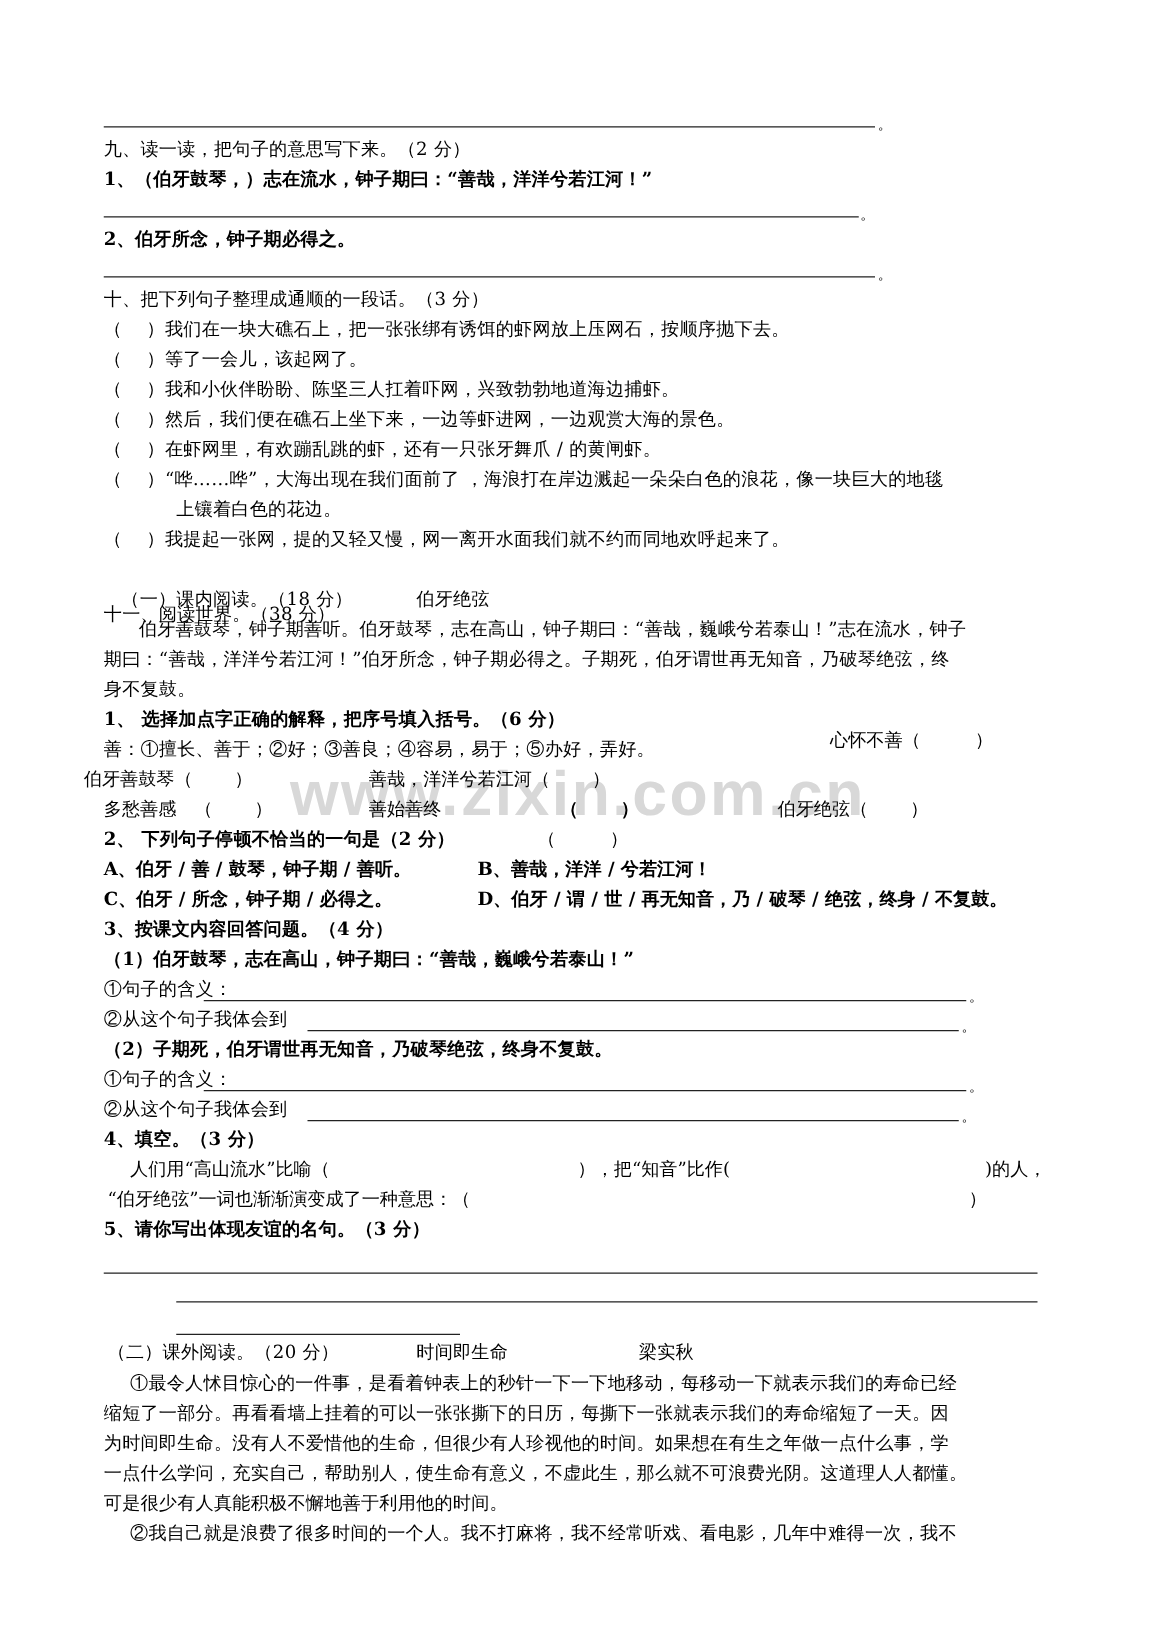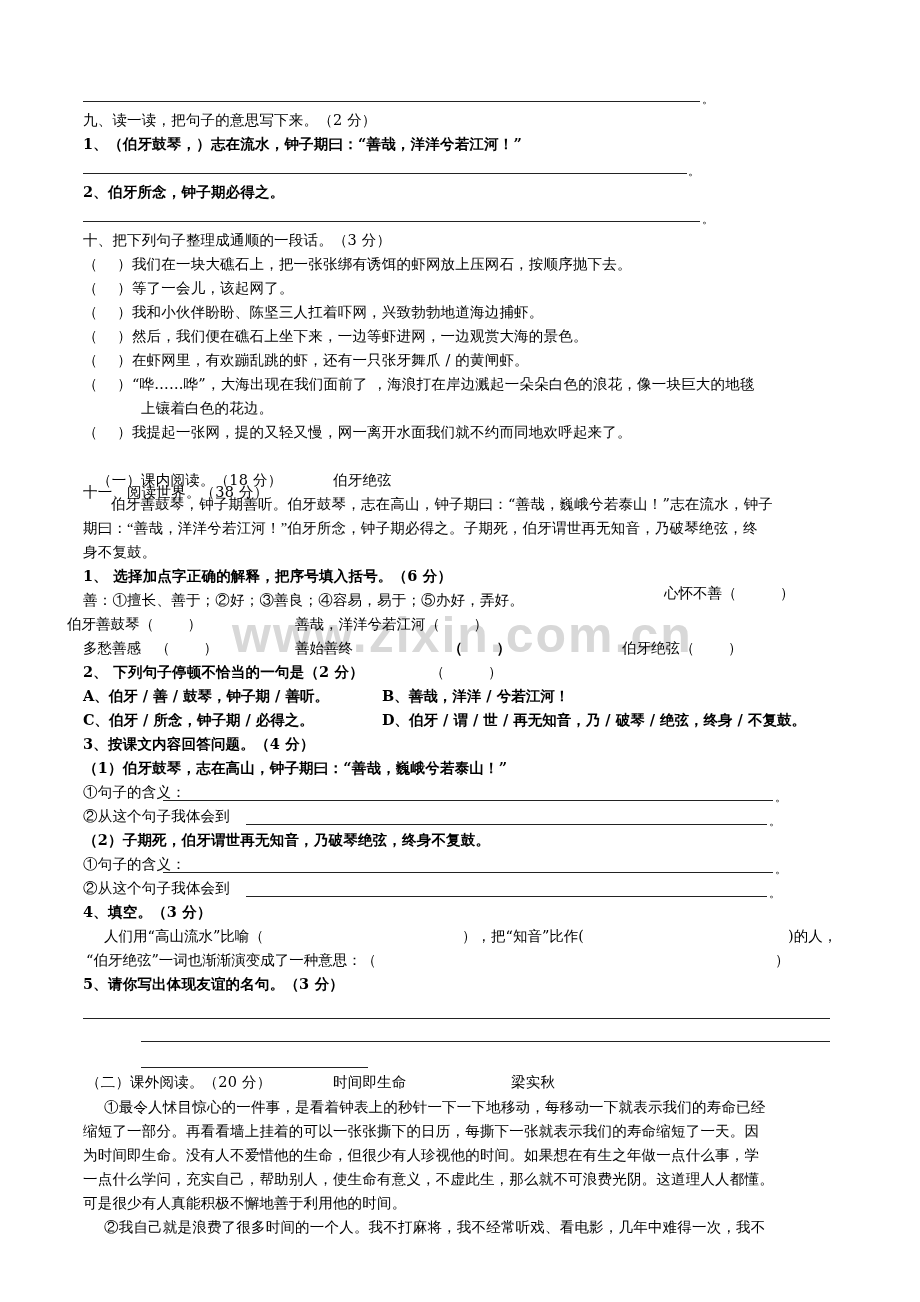--- a/index.html
+++ b/index.html
@@ -41,21 +41,21 @@
     <div class="ln" style="top:326px;">（　 ）然后，我们便在礁石上坐下来，一边等虾进网，一边观赏大海的景色。</div>
     <div class="ln" style="top:350px;">（　 ）在虾网里，有欢蹦乱跳的虾，还有一只张牙舞爪 / 的黄闸虾。</div>
     <div class="ln" style="top:374px;">（　 ）“哗……哗”，大海出现在我们面前了 ，海浪打在岸边溅起一朵朵白色的浪花，像一块巨大的地毯</div>
     <div class="ln" style="top:398px;left:141px;">上镶着白色的花边。</div>
     <div class="ln" style="top:422px;">（　 ）我提起一张网，提的又轻又慢，网一离开水面我们就不约而同地欢呼起来了。</div>
 
     <div class="ln" style="top:446px;margin-top:36px;">十一、阅读世界。（38 分）</div>
     <div class="ln" style="top:470px;left:97px;">（一）课内阅读。（18 分）</div>
     <div class="ln" style="top:470px;left:333px;">伯牙绝弦</div>
     <div class="ln" style="top:494px;left:111px;">伯牙善鼓琴，钟子期善听。伯牙鼓琴，志在高山，钟子期曰：“善哉，巍峨兮若泰山！”志在流水，钟子</div>
-    <div class="ln" style="top:518px;font-family:Liberation Serif, serif;">期曰：“善哉，洋洋兮若江河！”伯牙所念，钟子期必得之。子期死，伯牙谓世再无知音，乃破琴绝弦，终</div>
+    <div class="ln" style="top:518px;">期曰：“善哉，洋洋兮若江河！”伯牙所念，钟子期必得之。子期死，伯牙谓世再无知音，乃破琴绝弦，终</div>
     <div class="ln" style="top:542px;">身不复鼓。</div>
 
     <div class="ln b" style="top:566px;">1、 选择加点字正确的解释，把序号填入括号。（6 分）</div>
     <div class="ln" style="top:590px;">善：①擅长、善于；②好；③善良；④容易，易于；⑤办好，弄好。</div>
     <div class="abs" style="left:67px;top:614px;">伯牙善鼓琴（　　 ）</div>
     <div class="abs" style="left:295px;top:614px;">善哉，洋洋兮若江河（　　 ）</div>
     <div class="abs" style="left:628px;top:583px;margin-left:36px;">心怀不善（　　　）</div>
     <div class="abs" style="left:83px;top:638px;">多愁善感　（　　 ）</div>
     <div class="abs" style="left:295px;top:638px;">善始善终</div>
     <div class="abs b" style="left:448px;top:638px;">（　　 ）</div>

